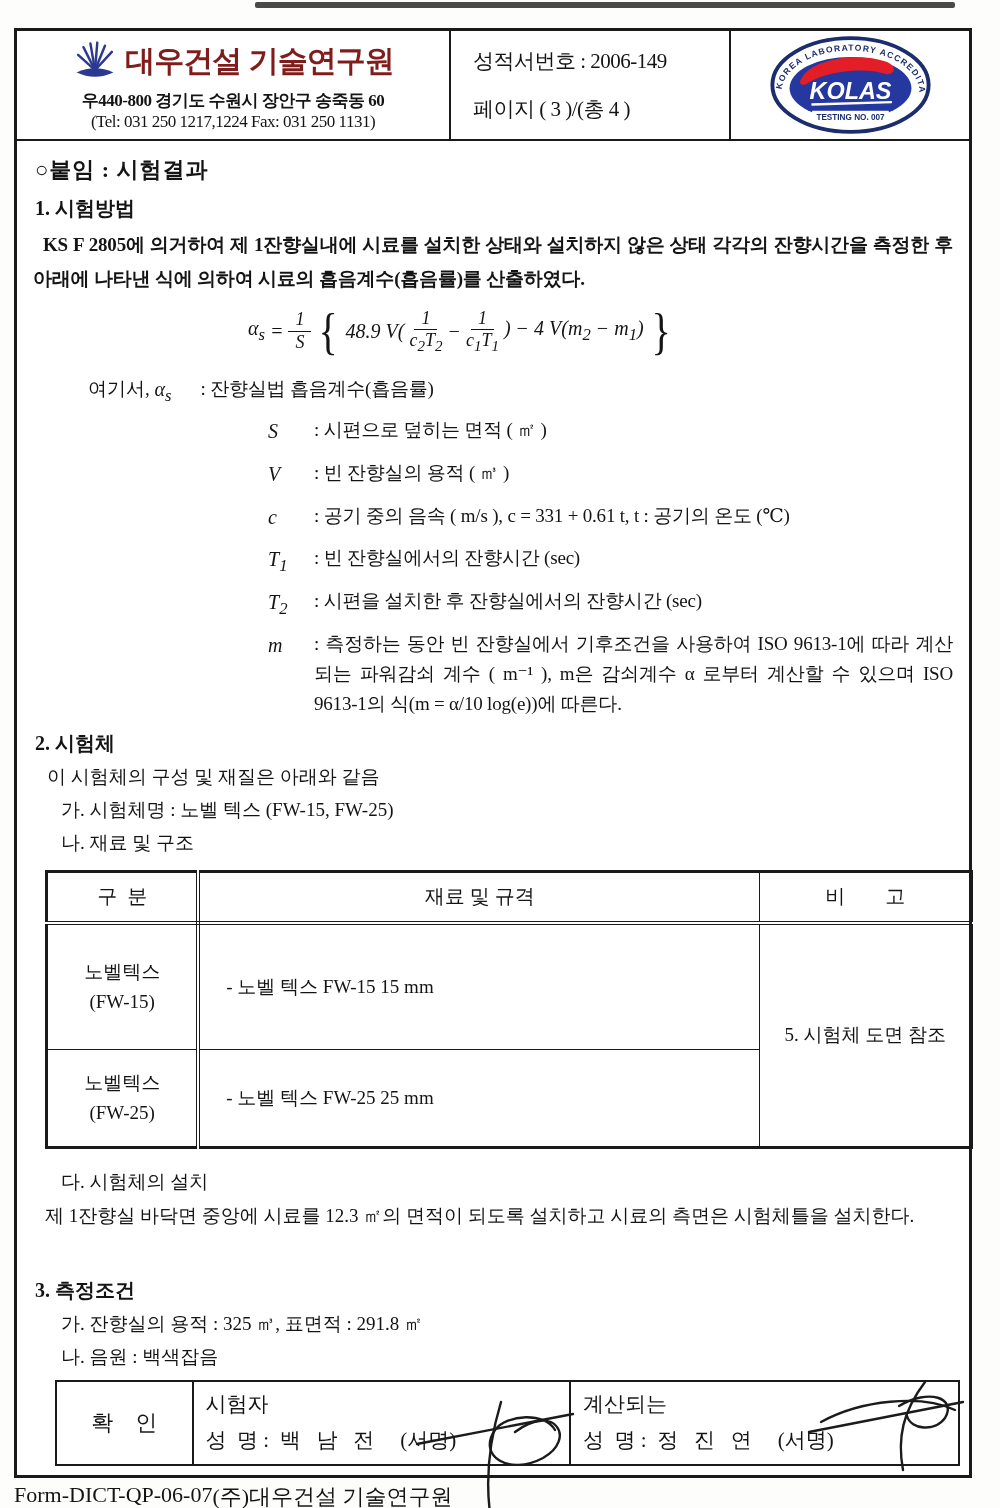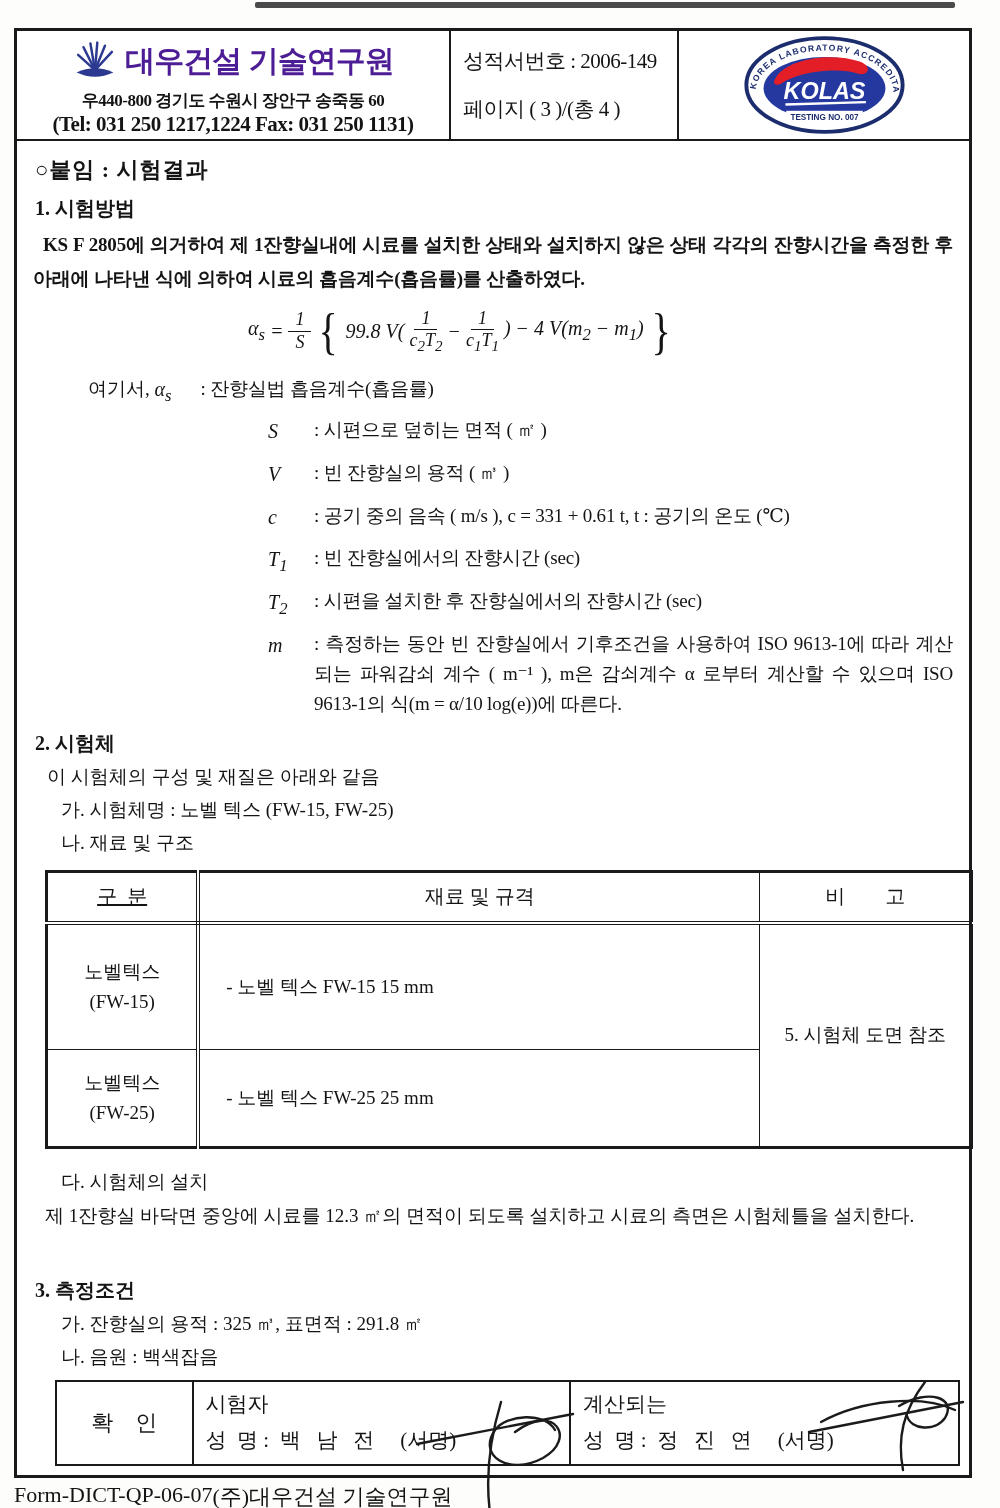--- a/index.html
+++ b/index.html
@@ -13,26 +13,26 @@
 
   .doc {
     position:absolute; left:14px; top:28px; width:958px; height:1450px;
     border:3px solid #1a1a1a; box-sizing:border-box; background:#fff;
   }
 
   
   .header { display:flex; border-bottom:2px solid #1a1a1a; height:108px; }
   .cell-logo { width:434px; border-right:2px solid #1a1a1a; box-sizing:border-box; text-align:center; padding-top:9px; }
   .logo-row { display:flex; justify-content:center; align-items:center; gap:7px; }
-  .org-name { color:#4c1d95; font-weight:bold; font-size:30px; letter-spacing:-1px;
+  .org-name { color:#7f1d1d; font-weight:bold; font-size:30px; letter-spacing:-1px;
               font-family:"Liberation Sans","DejaVu Sans",sans-serif; }
   .addr { font-size:17px; margin-top:7px; letter-spacing:-0.5px; font-weight:600; }
-  .tel  { font-size:21px; letter-spacing:-0.5px; font-weight:700; }
-  .cell-mid { width:228px; border-right:2px solid #1a1a1a; box-sizing:border-box;
-              padding:16px 6px 0 12px; font-size:21px; letter-spacing:-0.5px; }
+  .tel  { font-size:17px; letter-spacing:-0.5px; font-weight:400; }
+  .cell-mid { width:280px; border-right:2px solid #1a1a1a; box-sizing:border-box;
+              padding:16px 6px 0 22px; font-size:21px; letter-spacing:-0.5px; }
   .mid-line1 { margin-bottom:20px; }
   .cell-kolas { flex:1; display:flex; align-items:center; justify-content:center; }
 
   
   .content { padding:6px 16px 0 16px; font-size:19px; }
   .attach-title { font-size:22px; font-weight:bold; margin:8px 0 0 2px; letter-spacing:1px; }
   .sec-title { font-size:20px; font-weight:bold; margin:10px 0 0 2px; }
   .method-para { text-align:justify; line-height:1.8; text-indent:10px; margin-top:6px; letter-spacing:-0.2px;font-weight:bold; }
 
   .formula { margin:6px 0 0 215px; display:flex; align-items:center; gap:5px;
@@ -48,21 +48,21 @@
 
   .s2-line   { margin:7px 0 0 14px; }
   .s2-line.indent { margin-left:28px; }
 
   table.spec { border-collapse:collapse; margin:14px 0 0 12px; width:928px;
                font-size:19px; }
   table.spec th, table.spec td { border:1.6px solid #1a1a1a; }
   table.spec { border:3px solid #1a1a1a; }
   table.spec thead th { height:46px; font-weight:normal; font-size:20px;
                         border-bottom:4px double #1a1a1a; }
-  .col-cat  { width:148px;text-decoration:underline; }
+  .col-cat  { width:148px; }
   .col-spec { width:566px; }
   .col-note { width:210px; }
   td.cat, th.cat { border-right:4px double #1a1a1a !important; text-align:center; line-height:1.55; }
   td.specv { padding-left:26px; text-align:left; }
   td.notev { text-align:center; }
   tr.r1 td { height:122px; }
   tr.r2 td { height:94px;  }
 
   .install-para { text-align:justify; line-height:1.8; margin:4px 0 0 0; text-indent:12px; }
 
@@ -137,21 +137,21 @@
     <div class="method-para">KS F 2805에 의거하여 제 1잔향실내에 시료를 설치한 상태와 설치하지 않은 상태 각각의 잔향시간을 측정한 후 아래에 나타낸 식에 의하여 시료의 흡음계수(흡음률)를 산출하였다.</div>
 
     <div class="formula">
       <span><span>α</span><sub>s</sub></span>
       <span>=</span>
       <span class="frac">
         <span class="num">1</span>
         <span class="den">S</span>
       </span>
       <span class="brace">{</span>
-      <span>99.8 V(</span>
+      <span>48.9 V(</span>
       <span class="frac">
         <span class="num">1</span>
         <span class="den"><span>c</span><sub>2</sub><span>T</span><sub>2</sub></span>
       </span>
       <span>−</span>
       <span class="frac">
         <span class="num">1</span>
         <span class="den"><span>c</span><sub>1</sub><span>T</span><sub>1</sub></span>
       </span>
       <span><span>) − 4 V(m</span><sub>2</sub><span> − m</span><sub>1</sub><span>)</span></span>

